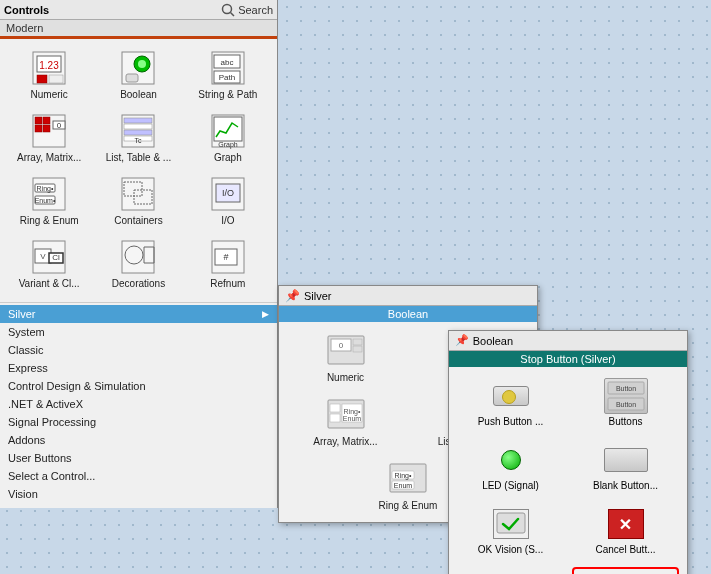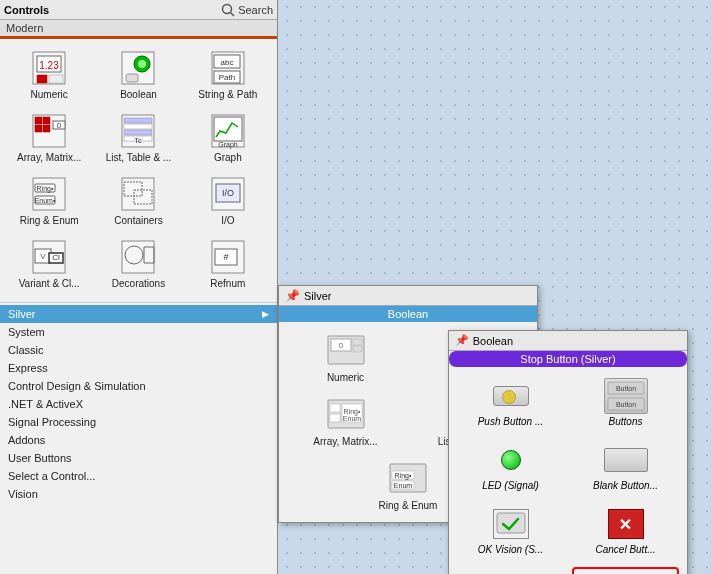--- a/index.html
+++ b/index.html
@@ -20,21 +20,21 @@
       background-image: radial-gradient(circle, #a0b8cc 1px, transparent 1px);
       background-size: 14px 14px;
       z-index: 0;
     }
 
     
     .controls-panel {
       position: absolute;
       top: 0; left: 0;
       width: 278px;
-      height: 574px;
+      height: 508px;
       background: #f0f0f0;
       border-right: 1px solid #888;
       z-index: 10;
       display: flex;
       flex-direction: column;
     }
 
     .controls-header {
       display: flex;
       align-items: center;
@@ -189,26 +189,25 @@
       display: flex;
       align-items: center;
       padding: 2px 6px;
       background: #e8e8e8;
       border-bottom: 1px solid #aaa;
       font-size: 11px;
       height: 20px;
     }
 
     .boolean-title-bar {
-      background: #6d28d9;
+      background: #0f766e;
       color: white;
       padding: 2px 6px;
       font-size: 11px;
       text-align: center;
-      border-radius: 7px;
     }
 
     .boolean-grid {
       display: grid;
       grid-template-columns: repeat(2, 1fr);
       padding: 8px;
       gap: 8px;
     }
 
     .bool-item {
@@ -225,21 +224,20 @@
       display: flex;
       align-items: center;
       justify-content: center;
     }
 
     .bool-label {
       font-size: 10px;
       text-align: left;
       margin-top: 2px;
       line-height: 1.2;
-      font-style: italic;
     }
 
     
     .stop-btn-highlight {
       border: 2px solid red;
       border-radius: 4px;
       padding: 2px;
     }
     
     

